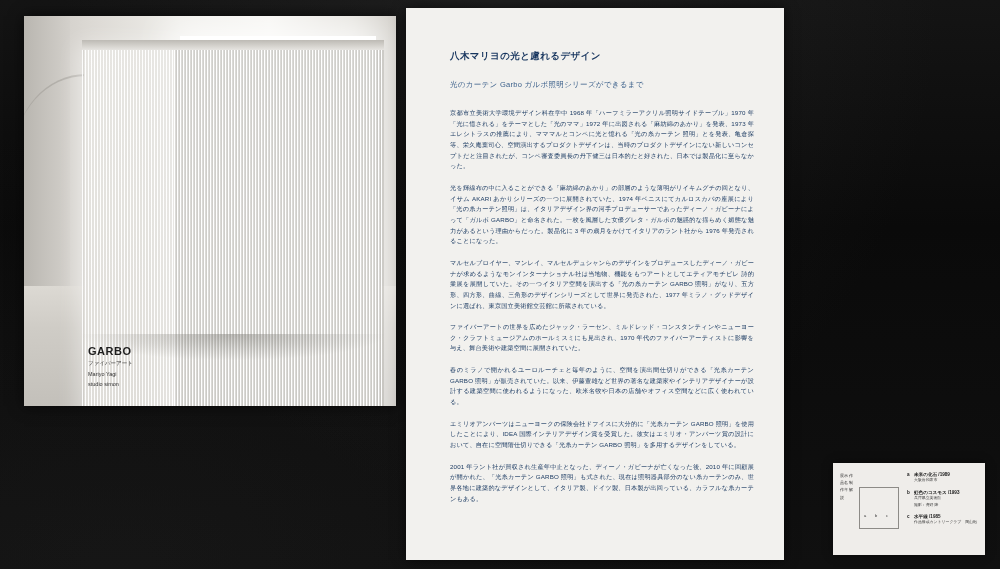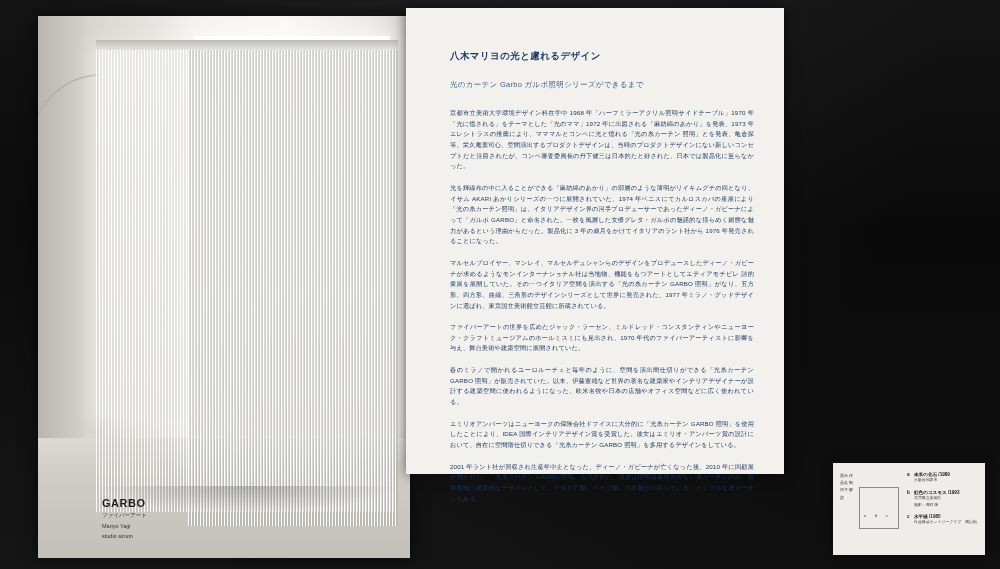--- a/index.html
+++ b/index.html
@@ -28,24 +28,24 @@
     inset: 0;
     background:
       radial-gradient(ellipse at 50% 0%, rgba(60,60,60,0.28), rgba(0,0,0,0) 62%),
       radial-gradient(ellipse at 12% 100%, rgba(50,50,50,0.18), rgba(0,0,0,0) 55%);
     pointer-events: none;
   }
 
   
   .photo-panel {
     position: absolute;
-    left: 38px;
+    left: 24px;
     top: 16px;
     width: 372px;
-    height: 542px;
+    height: 390px;
     background: #dedad4;
     box-shadow: 0 0 14px rgba(0,0,0,0.65);
     overflow: hidden;
   }
   .photo-bg {
     position: absolute;
     inset: 0;
     background:
       linear-gradient(to right, #c8c5c0 0%, #dcd9d4 18%, #efeeea 42%, #f6f5f2 66%, #e4e2dd 88%, #cfccc6 100%);
   }
@@ -157,21 +157,21 @@
     color: #333;
     margin-top: 2px;
   }
 
   
   .text-panel {
     position: absolute;
     left: 406px;
     top: 8px;
     width: 378px;
-    height: 466px;
+    height: 552px;
     background: #f2f1ee;
     box-shadow: 0 0 12px rgba(0,0,0,0.6);
     padding: 0;
     box-sizing: border-box;
   }
   .tp-inner {
     position: absolute;
     left: 44px;
     right: 30px;
     top: 42px;

